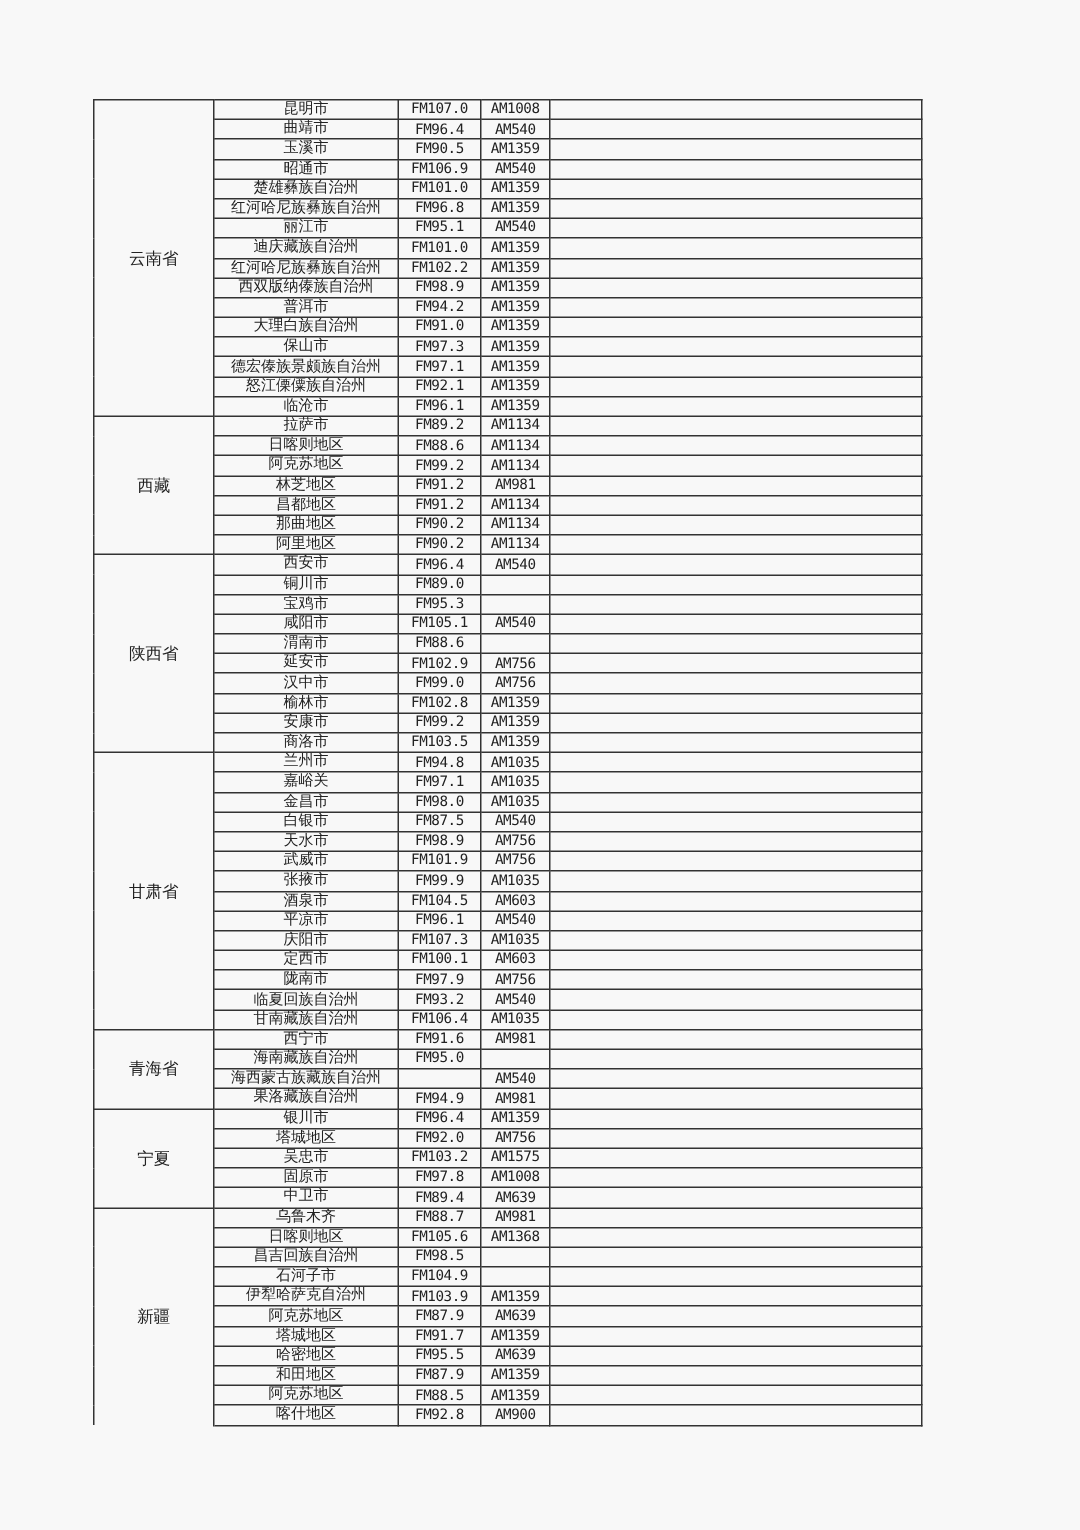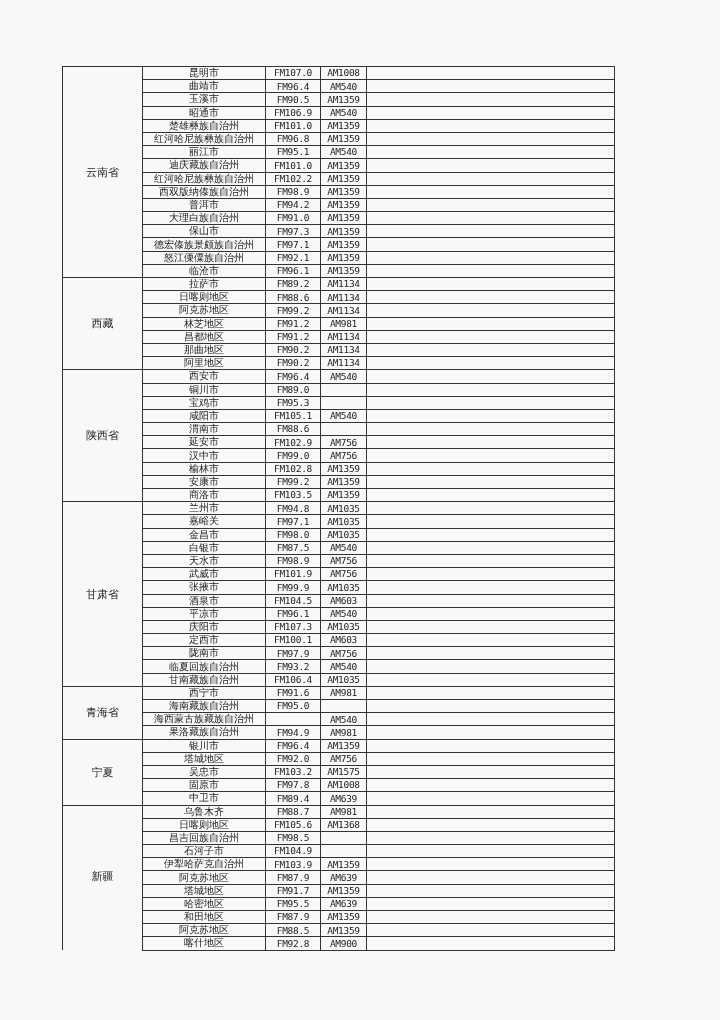--- a/index.html
+++ b/index.html
@@ -28,21 +28,21 @@
     overflow: hidden;
     border: 1px solid #333;
   }
   #sheet td.prov {
     border-top: 1px solid #333;
     border-bottom: 1px solid #333;
     border-left: 1px solid #333;
     border-right: 1px solid #333;
     font-size: 11px;
   }
-  #sheet td.prov.open-bottom { border-bottom: none; font-family: Liberation Mono, monospace; }
+  #sheet td.prov.open-bottom { border-bottom: none; }
   #sheet td.city { letter-spacing: 0; font-size: 10px; }
   #sheet td.fm, #sheet td.am { font-family: "DejaVu Sans Mono", "Liberation Mono", monospace; font-size: 9.5px; letter-spacing: -0.3px; }
   col.c-prov { width: 80px; }
   col.c-city { width: 123px; }
   col.c-fm { width: 55px; }
   col.c-am { width: 46px; }
   col.c-note { width: 248px; }
 </style>
 </head>
 <body>

